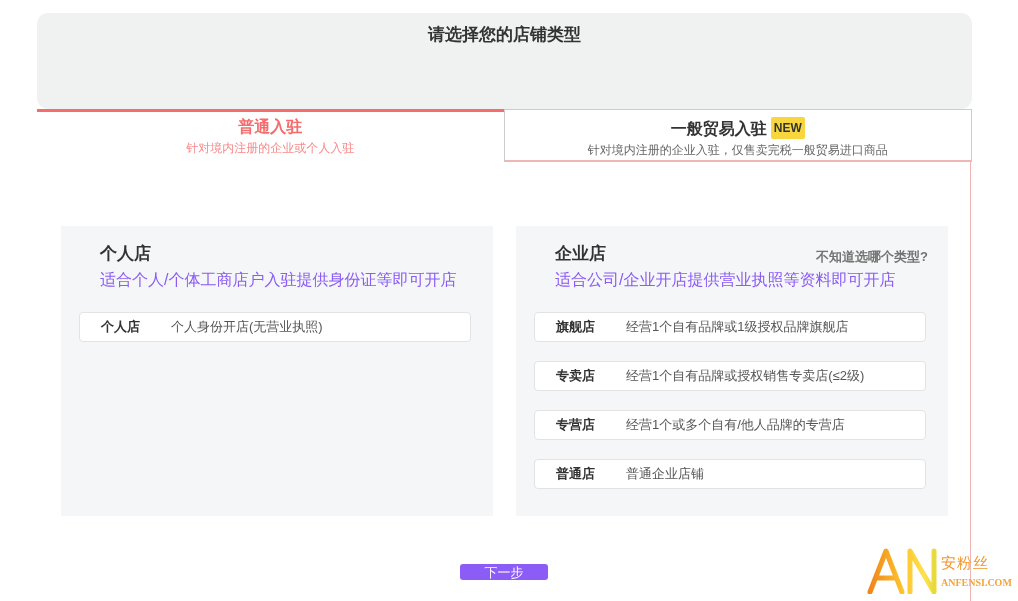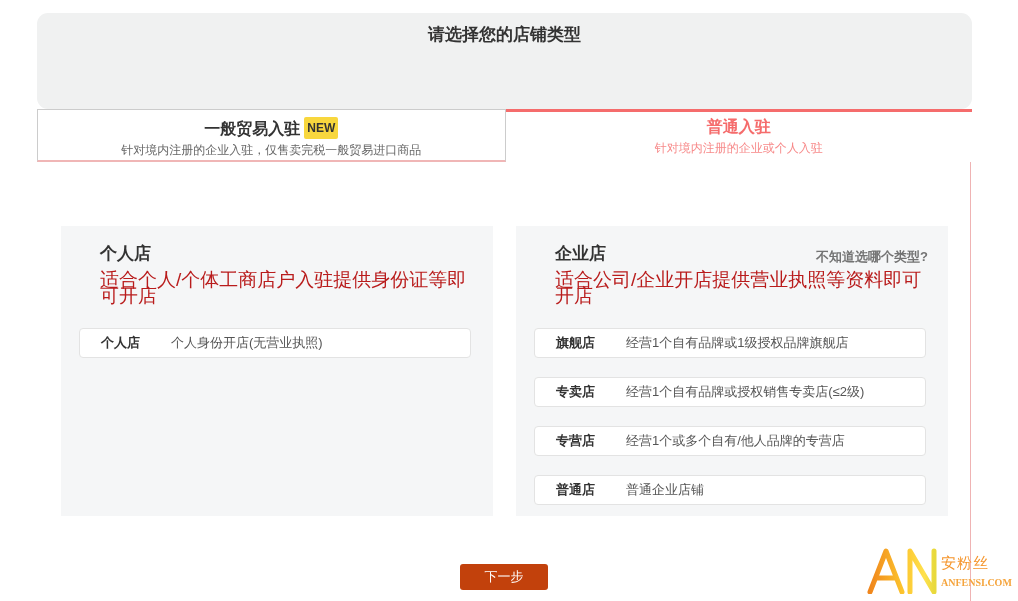--- a/index.html
+++ b/index.html
@@ -26,58 +26,58 @@
   
   .vline { position:absolute; left:970px; top:162px; width:1px; height:439px; background:#efb3b3; }
 
   
   .card { position:absolute; top:226px; width:432px; height:290px; background:#f5f6f7;
           padding:18px 22px 0 18px; }
   .card-personal { left:61px; }
   .card-enterprise { left:516px; }
   .card-head { margin-left:21px; }
   .card-title { font-size:17px; font-weight:bold; color:#333; line-height:20px; }
-  .card-sub { font-size:19px; color:#b91c1c; margin-top:8px; line-height:16px; }
+  .card-sub { font-size:16px; color:#8b5cf6; margin-top:8px; line-height:16px; }
   .help-link { position:absolute; right:20px; top:22px; font-size:13px; color:#737373;
                font-weight:bold; cursor:pointer; text-decoration:none; }
   .options { margin-top:24px; }
   .option { height:30px; background:#fff; border:1px solid #e3e3e3; border-radius:4px;
             margin-bottom:19px; display:flex; align-items:center; padding-left:21px;
             font-size:13px; cursor:pointer; }
   .option-label { font-weight:bold; color:#333; width:70px; flex:none; }
   .option-desc { color:#555; }
 
   
-  .next-btn { position:absolute; left:460px; top:564px; width:88px; height:26px;
-              background:#c2410c; color:#fff; font-size:13px; border:none; border-radius:3px;
+  .next-btn { position:absolute; left:460px; top:564px; width:88px; height:16px;
+              background:#8b5cf6; color:#fff; font-size:13px; border:none; border-radius:3px;
               cursor:pointer; font-family:inherit; }
 
   
   .watermark { position:absolute; left:866px; top:548px; display:flex; align-items:flex-start; }
   .wm-text { margin-left:1px; padding-top:4px; }
   .wm-name { font-size:15px; color:#f5952c; font-weight:normal; line-height:22px; letter-spacing:1px; }
   .wm-site { font-size:10px; color:#f5a43c; font-weight:bold; margin-top:3px;font-family:Liberation Serif, serif; }
 </style>
 </head>
 <body>
 
 <div class="page">
 
   <div class="header">
     <div class="page-title">请选择您的店铺类型</div>
   </div>
 
   <div class="tabs">
+    <div class="tab tab-normal">
+      <div class="tab-title">普通入驻</div>
+      <div class="tab-sub">针对境内注册的企业或个人入驻</div>
+    </div>
     <div class="tab tab-trade">
       <div class="tab-title"><span>一般贸易入驻</span><span class="badge">NEW</span></div>
       <div class="tab-sub">针对境内注册的企业入驻，仅售卖完税一般贸易进口商品</div>
-    </div>
-    <div class="tab tab-normal">
-      <div class="tab-title">普通入驻</div>
-      <div class="tab-sub">针对境内注册的企业或个人入驻</div>
     </div>
   </div>
 
   <div class="vline"></div>
 
   <div class="card card-personal">
     <div class="card-head">
       <div class="card-title">个人店</div>
       <div class="card-sub">适合个人/个体工商店户入驻提供身份证等即可开店</div>
     </div>

